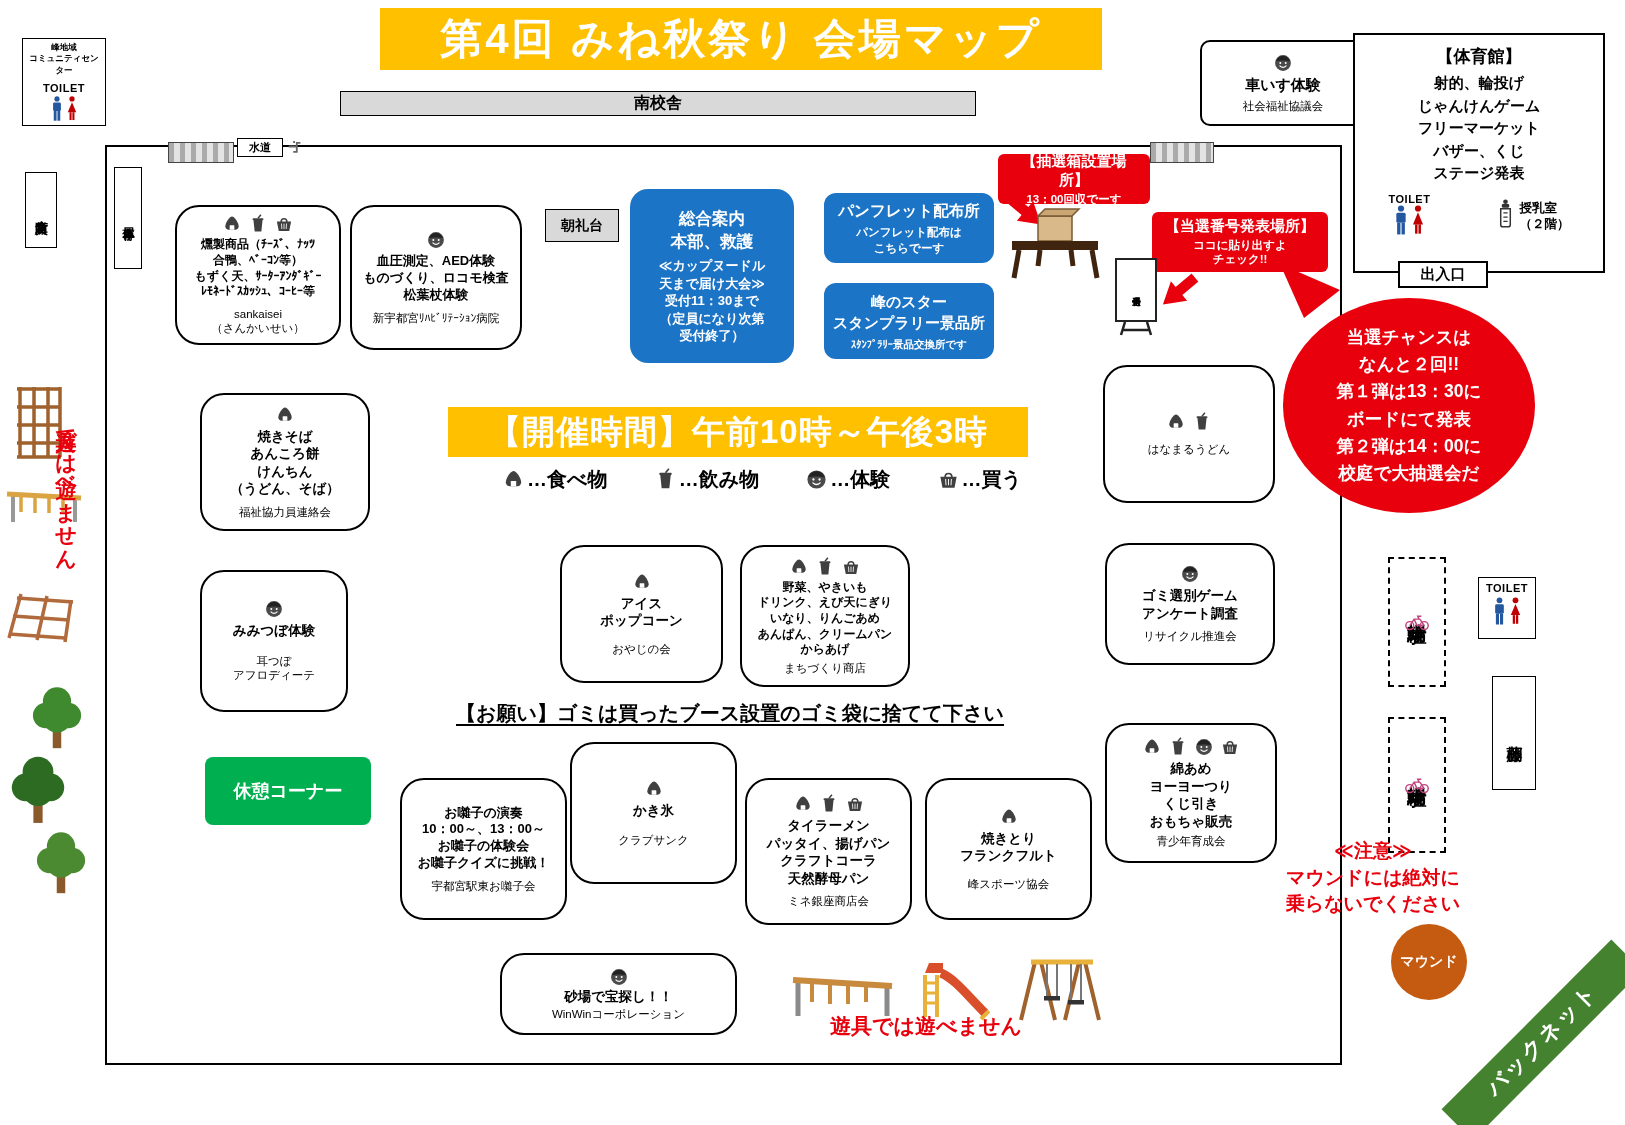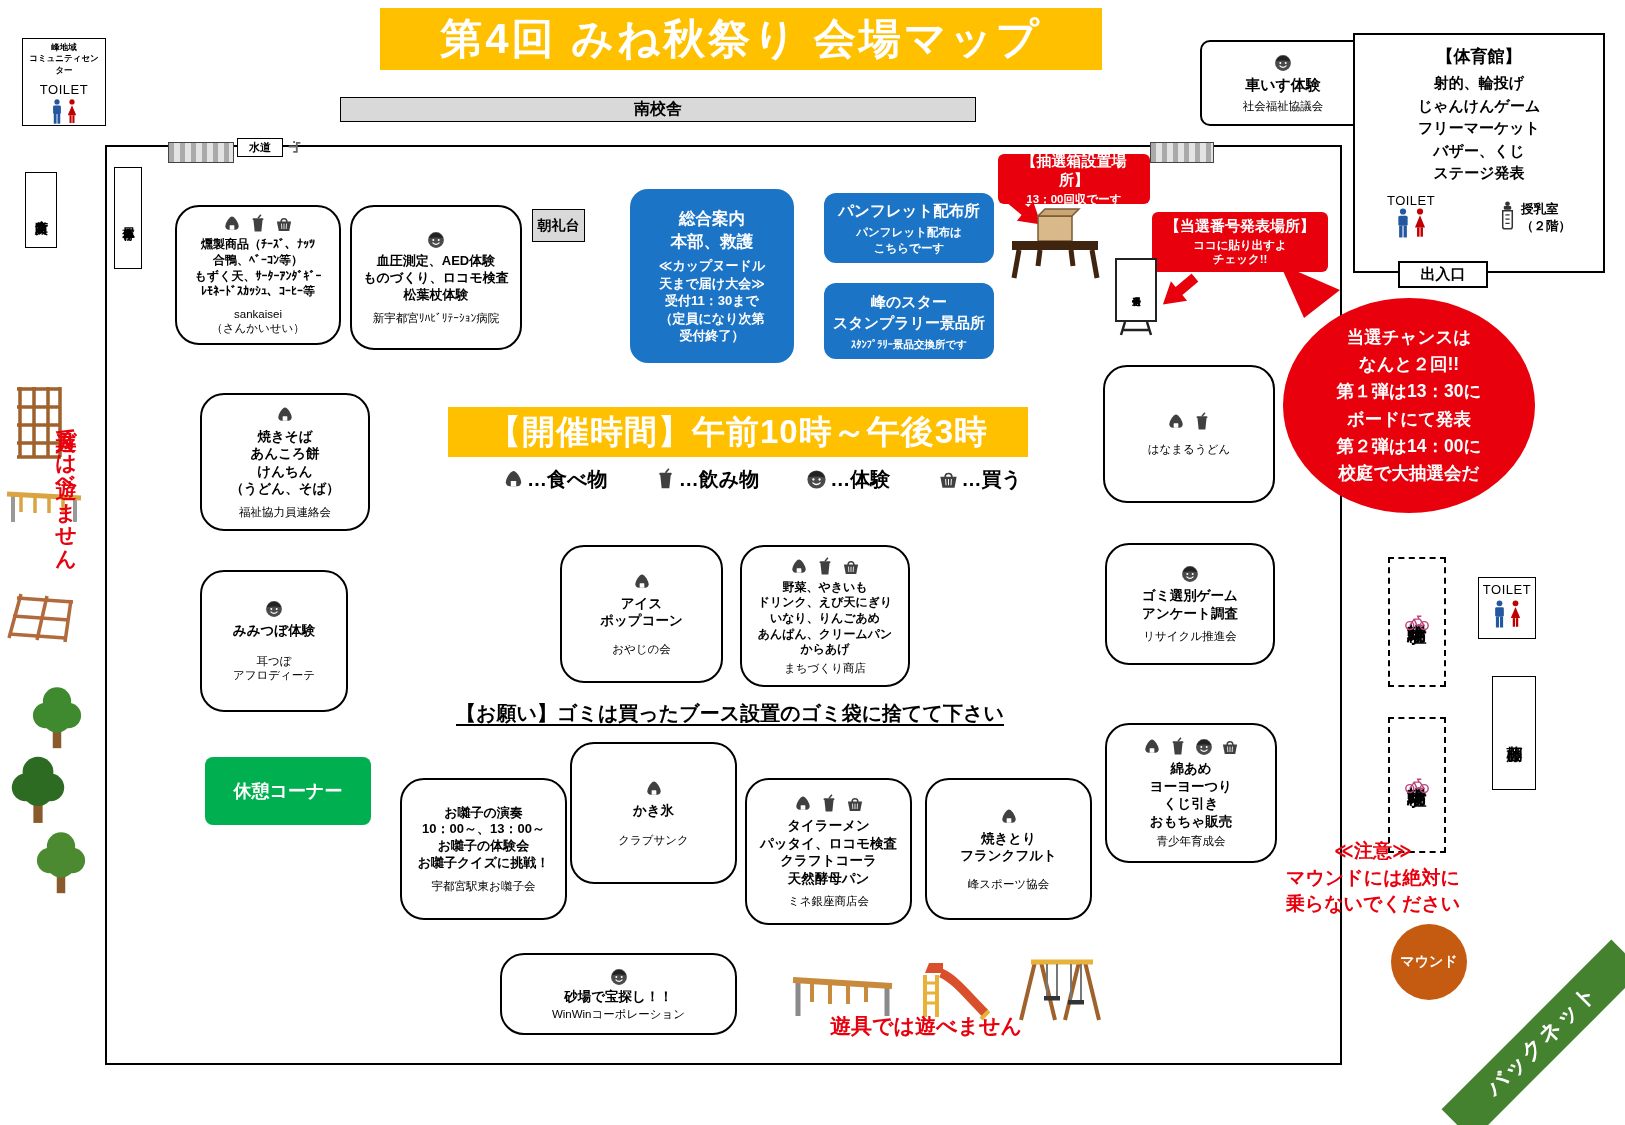--- a/index.html
+++ b/index.html
@@ -36,31 +36,31 @@
   
   .vtext{writing-mode:vertical-rl;text-orientation:upright;font-weight:bold;}
   
   .bubble{background:#E8000D;border-radius:50%;color:#fff;font-weight:bold;font-size:17.5px;line-height:1.55;}
   
   .redtext{color:#E8000D;font-weight:bold;}
   .underline{text-decoration:underline;text-underline-offset:4px;}
   .dashedbox{border:2px dashed #000;background:#fff;}
   .stairs{background:repeating-linear-gradient(90deg,#aaa 0 5px,#e3e3e3 5px 11px);border:1px solid #444;}
   .block-arrow svg{display:block;width:42px;height:26px;}
-  .tinylabel{font-size:13px;font-weight:normal;letter-spacing:0.5px;}
+  .tinylabel{font-size:11px;font-weight:bold;letter-spacing:0.5px;}
   .person-row{display:flex;gap:3px;align-items:flex-end;justify-content:center;}
 </style>
 </head>
 <body>
 
 <div class="canvas">
 
   <div class="abs banner title-banner center" style="left:380px;top:8px;width:722px;height:62px;">第4回 みね秋祭り 会場マップ</div>
 
-  <div class="abs graybar center" style="left:340px;top:91px;width:636px;height:25px;font-size:16px;margin-top:6px;">南校舎</div>
+  <div class="abs graybar center" style="left:340px;top:91px;width:636px;height:25px;font-size:16px;">南校舎</div>
 
   <div class="abs thin col" style="left:22px;top:38px;width:84px;height:88px;padding:3px;justify-content:flex-start;">
     <div class="pre" style="font-size:8.5px;font-weight:bold;line-height:1.35;">峰地域
 コミュニティセンター</div>
     <div class="tinylabel" style="margin-top:6px;">TOILET</div>
     <div class="person-row" style="margin-top:2px;">
       <span><svg width="12" height="26" viewBox="0 0 18 40">
             <circle cx="9" cy="4.5" r="4" fill="#2357A0"></circle>
             <rect x="3" y="10" width="12" height="13" rx="2" fill="#2357A0"></rect>
             <rect x="4" y="23" width="4.3" height="15" fill="#2357A0"></rect>
@@ -84,21 +84,21 @@
 
   <div class="abs thin center vtext" style="left:114px;top:167px;width:28px;height:102px;font-size:12px;">体育小屋</div>
 
   <div class="abs center" style="left:237px;top:138px;width:46px;height:19px;background:#fff;border:1px solid #000;font-size:11px;font-weight:bold;">水道</div>
   <span class="abs" style="left:286px;top:139px;">
     <svg width="18" height="15" viewBox="0 0 20 16">
         <path d="M3 8H12V14H8M12 8V4H16M9 2V4" stroke="#666" stroke-width="2" fill="none"></path>
       </svg>
   </span>
 
-  <div class="abs graybar center" style="left:532px;top:209px;width:53px;height:33px;font-size:14px;">朝礼台</div>
+  <div class="abs graybar center" style="left:545px;top:209px;width:74px;height:33px;font-size:14px;">朝礼台</div>
 
   <div class="abs booth small col" style="left:175px;top:205px;width:166px;height:140px;">
     <div class="icon-row">
         <span class="bicon">
           <svg viewBox="0 0 24 24">
             <path d="M12 3C15 3 20 10.5 20 14.8 20 17.2 18.2 19 15.8 19H8.2C5.8 19 4 17.2 4 14.8 4 10.5 9 3 12 3Z" fill="#404040"></path>
             <rect x="9.2" y="13.5" width="5.6" height="5.5" rx="0.5" fill="#fff"></rect>
           </svg>
         </span>
         <span class="bicon">
@@ -467,21 +467,21 @@
         </span>
         <span class="bicon">
           <svg viewBox="0 0 24 24">
             <path d="M8.5 9.5C8.5 4.5 15.5 4.5 15.5 9.5" stroke="#404040" stroke-width="1.8" fill="none"></path>
             <path d="M3.5 9H20.5L18.3 20.5H5.7L3.5 9Z" fill="#404040"></path>
             <path d="M9 11.5 9.4 18M12 11.5 12 18M15 11.5 14.6 18" stroke="#fff" stroke-width="1"></path>
           </svg>
         </span>
       </div>
     <div class="booth-lines pre">タイラーメン
-パッタイ、ロコモ検査
+パッタイ、揚げパン
 クラフトコーラ
 天然酵母パン</div>
     <div class="booth-org pre">ミネ銀座商店会</div>
   </div>
 
   <div class="abs booth col" style="left:925px;top:778px;width:167px;height:142px;">
     <div class="icon-row">
         <span class="bicon">
           <svg viewBox="0 0 24 24">
             <path d="M12 3C15 3 20 10.5 20 14.8 20 17.2 18.2 19 15.8 19H8.2C5.8 19 4 17.2 4 14.8 4 10.5 9 3 12 3Z" fill="#404040"></path>

